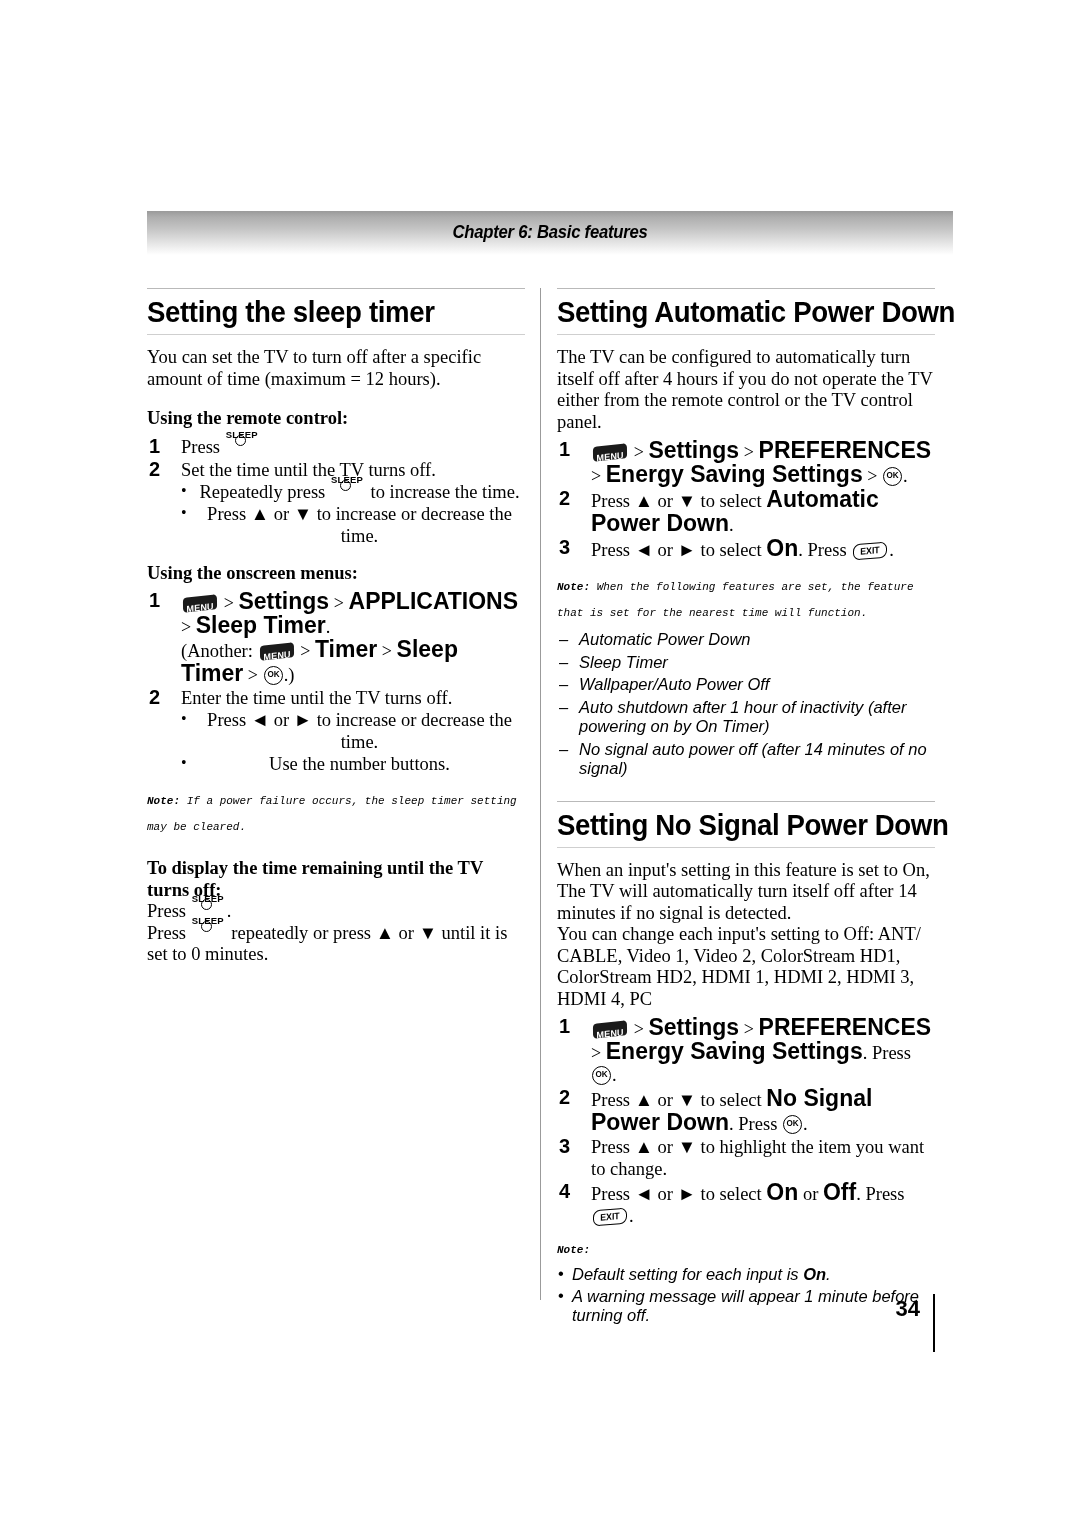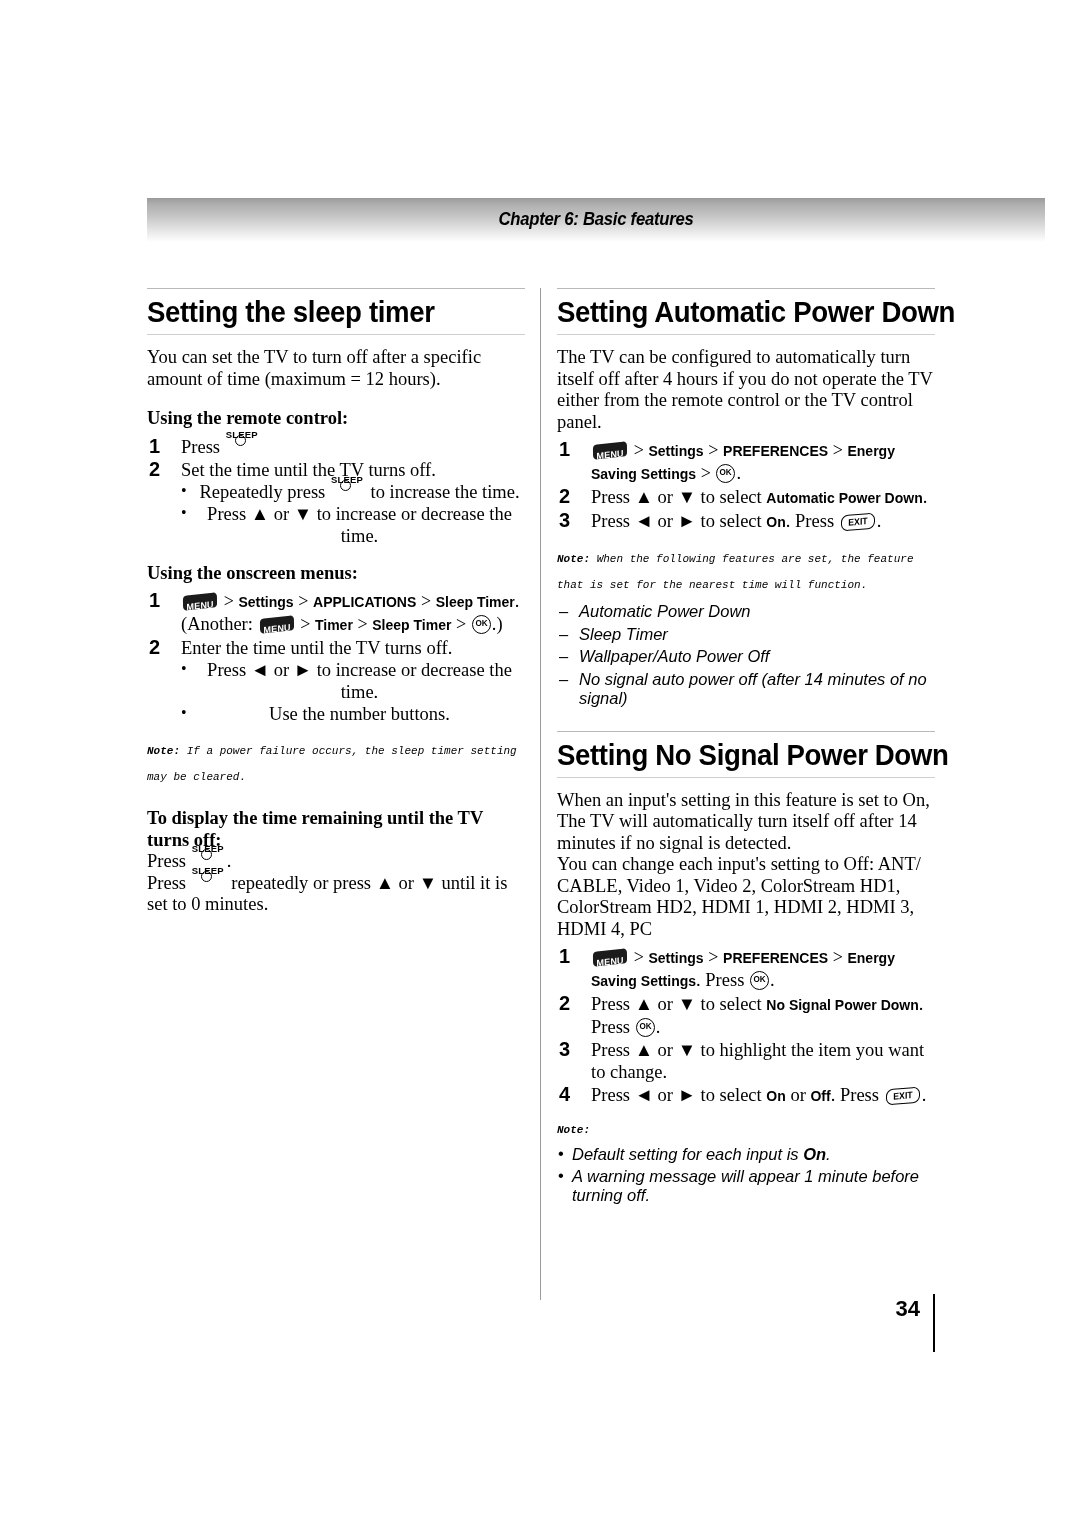--- a/index.html
+++ b/index.html
@@ -20,22 +20,22 @@
     position: absolute;
     left: 0; top: 0;
     width: 1080px;
     height: 1528px;
   }
 
   
   .chapter-banner {
     position: absolute;
     left: 147px;
-    top: 198px;
-    width: 898px;
+    top: 211px;
+    width: 806px;
     height: 44px;
     background: linear-gradient(to bottom, #9a9a9a 0%, #aeaeae 14%, #c4c4c4 40%, #dedede 66%, #f2f2f2 86%, #ffffff 100%);
   }
   .chapter-banner-text {
     position: absolute;
     left: 0;
     right: 0;
     top: 10px;
     text-align: center;
     font-family: "Liberation Sans", "DejaVu Sans", sans-serif;
@@ -199,21 +199,21 @@
   }
   .note b, .note .note-label {
     font-weight: bold;
     font-style: italic;
   }
 
   
   .bs {
     font-family: "Liberation Sans", "DejaVu Sans", sans-serif;
     font-weight: bold;
-    font-size: 14px;
+    font-size: 23px;
   }
   .gt { font-size: 18px; }
 
   
   .icon-sleep {
     display: inline-block;
     position: relative;
     width: 34px;
     height: 14px;
     vertical-align: baseline;
@@ -445,20 +445,21 @@
 
       <div class="note">
         <span class="note-label">Note:</span>
         <span>When the following features are set, the feature that is set for the nearest time will function.</span>
       </div>
 
       <ul class="dashes">
         <li>Automatic Power Down</li>
         <li>Sleep Timer</li>
         <li>Wallpaper/Auto Power Off</li>
+        <li>Auto shutdown after 1 hour of inactivity (after powering on by On Timer)</li>
         <li>No signal auto power off (after 14 minutes of no signal)</li>
       </ul>
     </div>
 
     <div class="section" style="margin-top:22px;">
       <div class="rule"></div>
       <h1 class="heading">Setting No Signal Power Down</h1>
       <div class="rule rule-thin"></div>
 
       <p class="body">When an input's setting in this feature is set to On, The TV will automatically turn itself off after 14 minutes if no signal is detected.</p>

